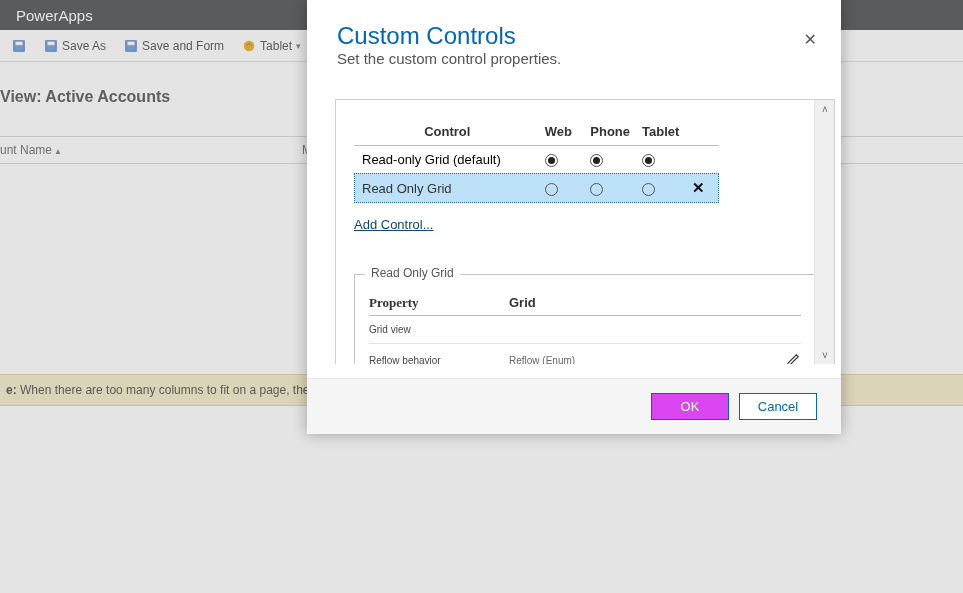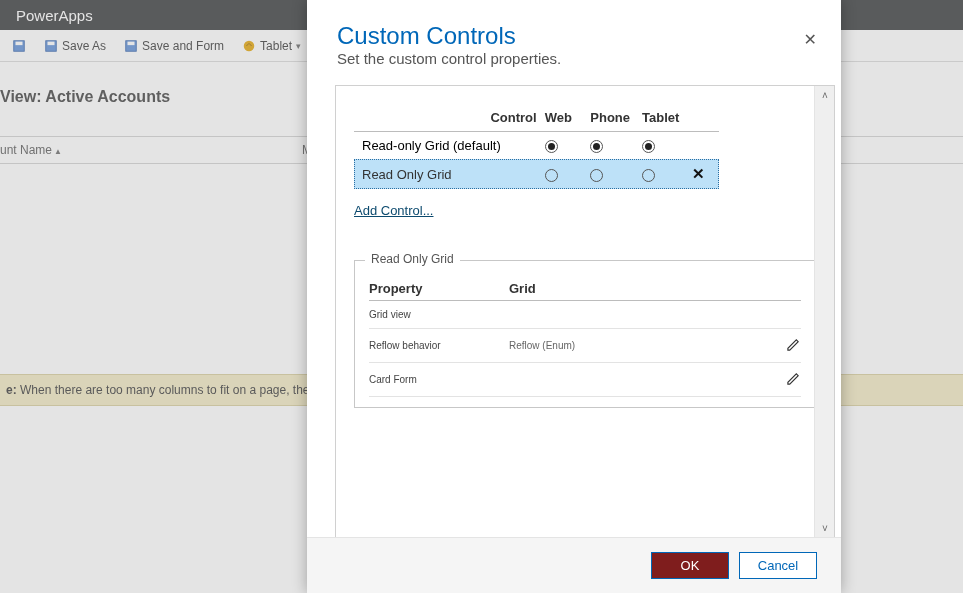--- a/index.html
+++ b/index.html
@@ -78,25 +78,26 @@
     .overlay {
       position: absolute;
       inset: 0;
       background: rgba(170,170,170,0.32);
     }
     .modal {
       position: absolute;
       left: 307px;
       top: 0;
       width: 534px;
-      height: 593px;
+      height: 434px;
       background: #fff;
       box-shadow: 0 0 14px rgba(0,0,0,0.3);
       display: flex;
       flex-direction: column;
+      gap: 14px;
     }
     .modal-head {
       padding: 22px 28px 8px 30px;
       position: relative;
     }
     .modal-title {
       font-size: 24px;
       color: #0067b8;
       font-weight: 400;
     }
@@ -143,21 +144,21 @@
     }
     .scroll-arrow.up { top: 0; }
     .scroll-arrow.down { bottom: 0; }
 
     .ctrl-table {
       width: 365px;
       border-collapse: collapse;
       font-size: 13px;
     }
     .ctrl-head th {
-      text-align: right;
+      text-align: center;
       font-weight: 700;
       padding: 6px 4px;
       border-bottom: 1px solid #bcbcbc;
       color: #333;
       font-size: 13px;
     }
     .ctrl-table td {
       padding: 6px 4px;
     }
     .ctrl-table .center { text-align: left; }
@@ -213,21 +214,21 @@
       color: #555;
     }
     .prop-head {
       display: flex;
       padding: 4px 0;
       border-bottom: 1px solid #bcbcbc;
       font-weight: 700;
       color: #333;
       font-size: 13px;
     }
-    .prop-head .ph-a { width: 140px; }
+    .prop-head .ph-a { width: 140px; font-family: Liberation Serif, serif; }
     .prop-row {
       display: flex;
       align-items: center;
       padding: 8px 0;
       border-bottom: 1px solid #e3e3e3;
       font-size: 10px;
       color: #444;
     }
     .prop-row .pr-a { width: 140px; }
     .prop-row .pr-b { flex: 1; color: #666; }
@@ -245,21 +246,21 @@
     .btn {
       min-width: 78px;
       padding: 5px 16px;
       font-size: 13px;
       border: 1px solid #0067b8;
       background: #fff;
       color: #0067b8;
       cursor: pointer;
     }
     .btn.primary {
-      background: #7f1d1d;
+      background: #d946ef;
       color: #fff;
     }
     .sort-tri {
       font-size: 8px;
       margin-left: 2px;
       color: #666;
     }
   </style>
 </head>
 <body>

